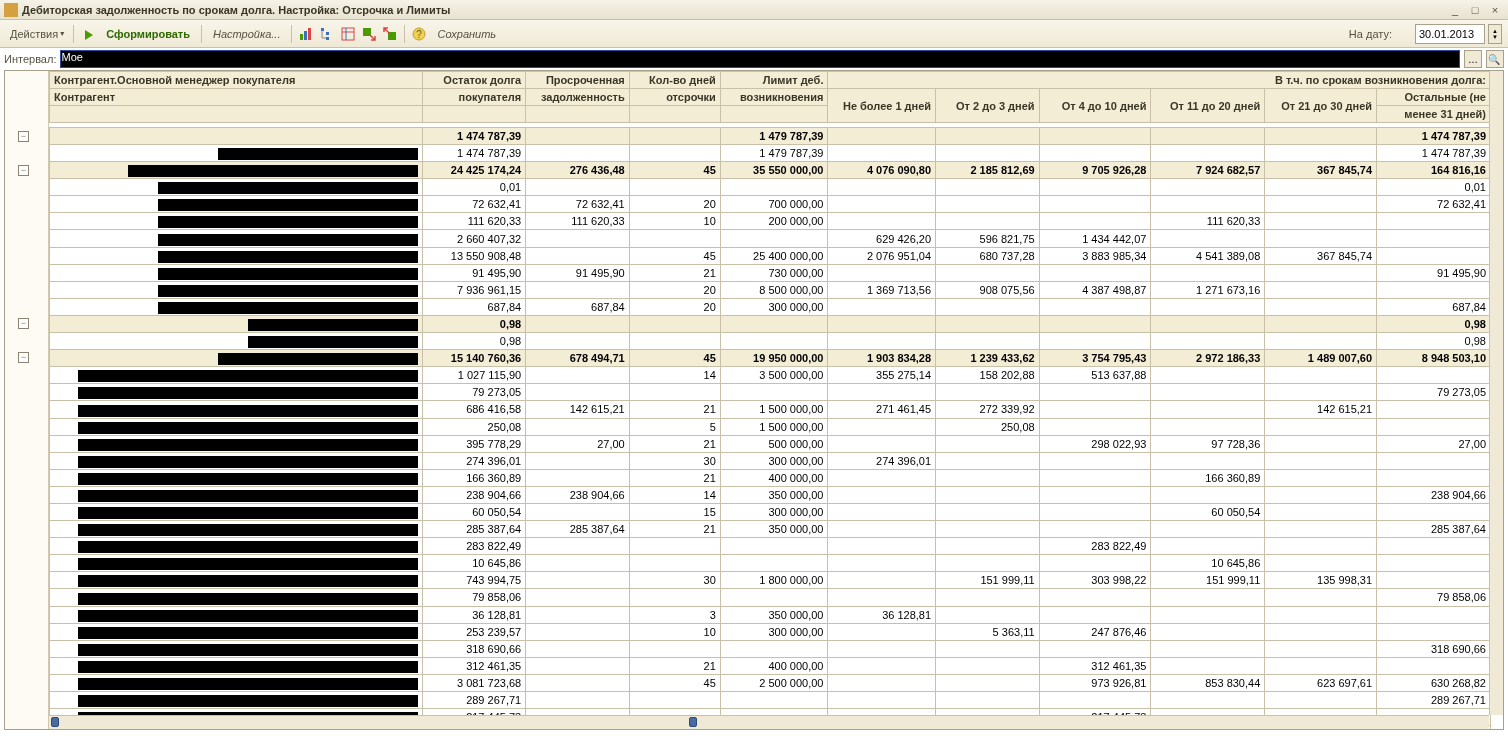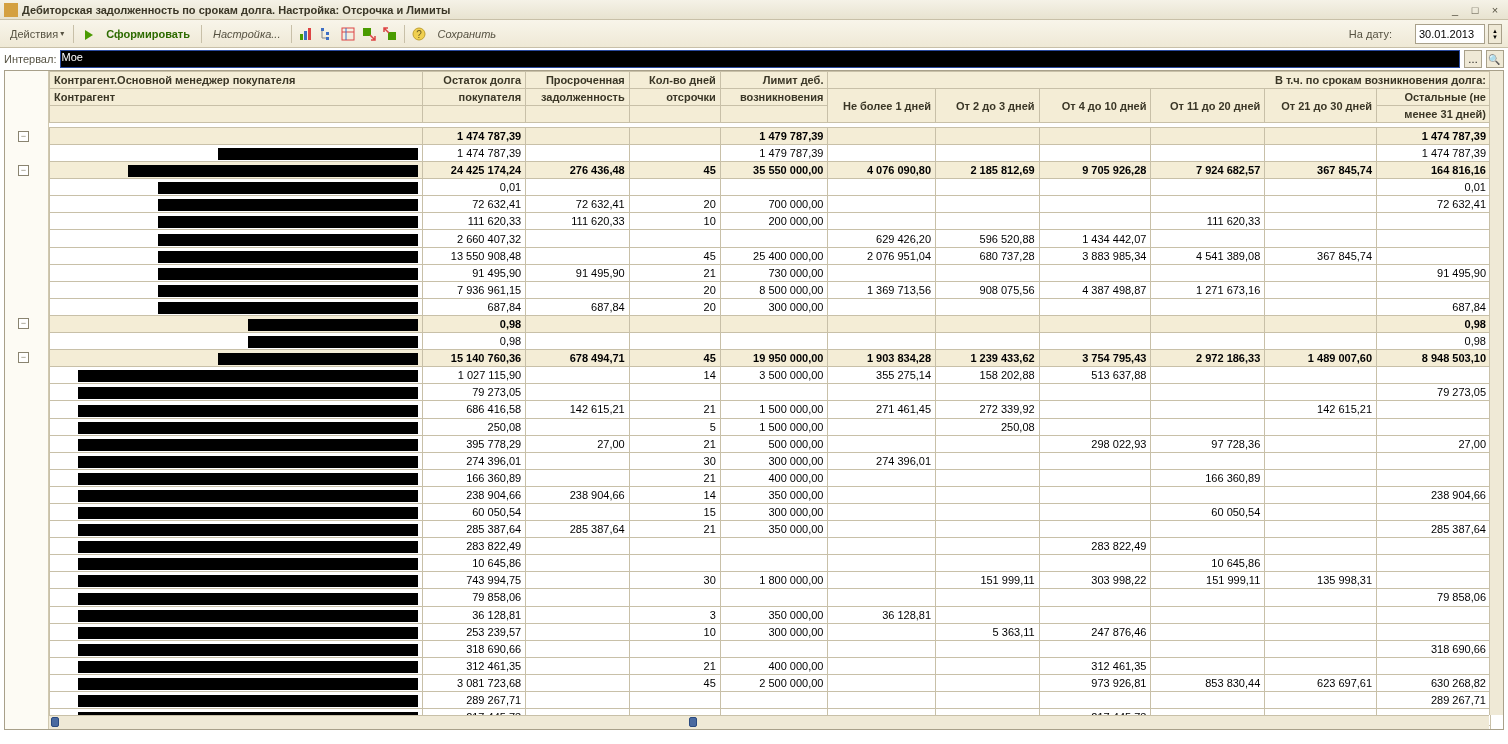--- a/index.html
+++ b/index.html
@@ -264,21 +264,21 @@
             <td></td>
             <td></td>
           </tr>
           <tr class="detail-row">
             <td class="name-sub"><span class="redact" style="width:260px"></span></td>
             <td>2 660 407,32</td>
             <td></td>
             <td></td>
             <td></td>
             <td>629 426,20</td>
-            <td>596 520,88</td>
+            <td>596 821,75</td>
             <td>1 434 442,07</td>
             <td></td>
             <td></td>
             <td></td>
           </tr>
           <tr class="detail-row">
             <td class="name-sub"><span class="redact" style="width:260px"></span></td>
             <td>13 550 908,48</td>
             <td></td>
             <td>45</td>

